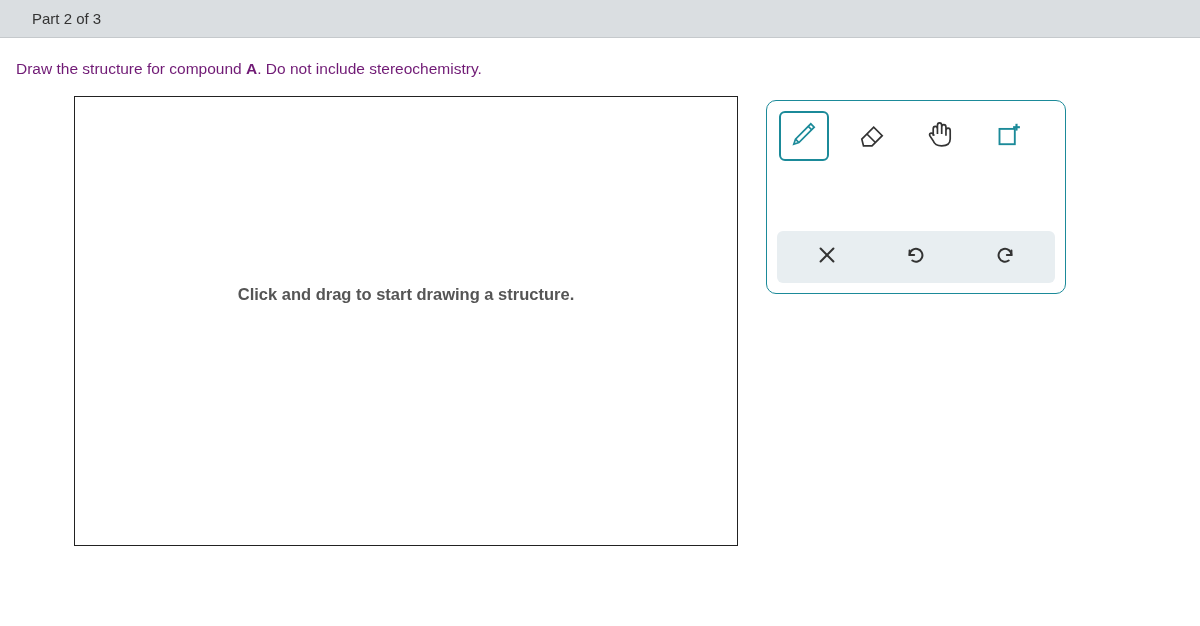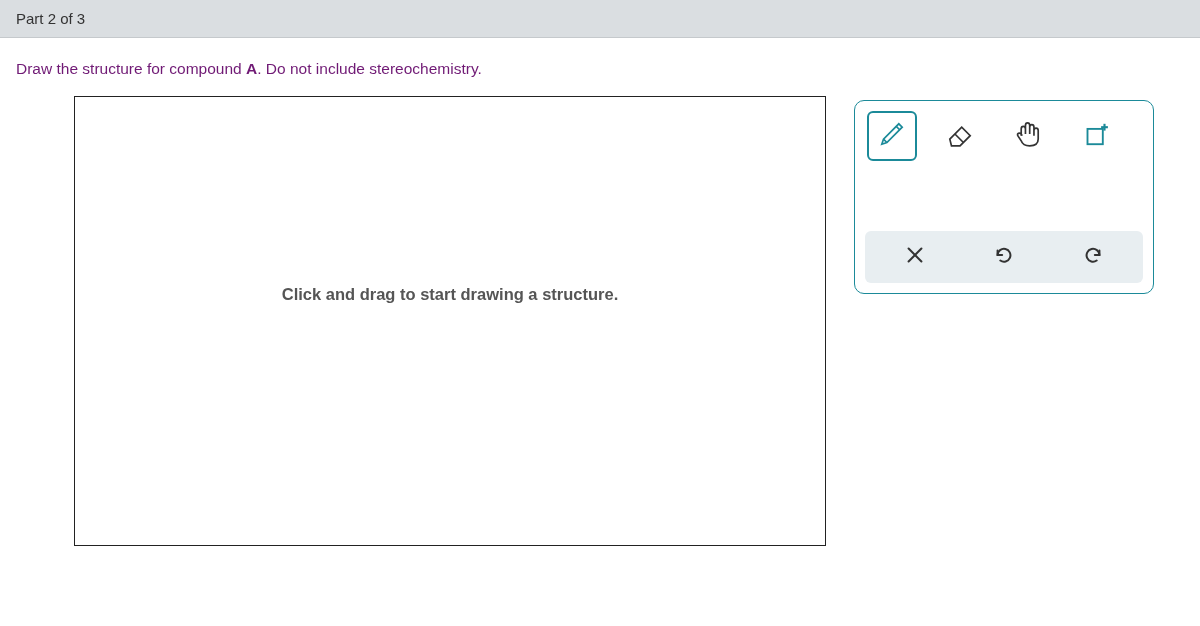--- a/index.html
+++ b/index.html
@@ -9,41 +9,41 @@
     }
     body {
       font-family: Verdana, Geneva, sans-serif;
       background: #ffffff;
       width: 1200px;
       height: 626px;
       overflow: hidden;
     }
     .part-header {
       background: #dadee1;
-      padding: 10px 16px;
+      padding: 10px 32px;
       font-size: 15px;
       color: #333;
       border-bottom: 1px solid #c5c9cc;
     }
     .instruction {
       padding: 22px 16px 18px 16px;
       font-size: 15.5px;
       color: #701a75;
     }
     .instruction b {
       font-weight: bold;
     }
     .content-row {
       display: flex;
       padding: 0 16px;
       gap: 28px;
       align-items: flex-start;
     }
     .canvas {
-      width: 752px;
+      width: 664px;
       height: 450px;
       border: 1.5px solid #222;
       margin-left: 58px;
       position: relative;
       cursor: crosshair;
     }
     .canvas-hint {
       position: absolute;
       top: 44%;
       left: 50%;

